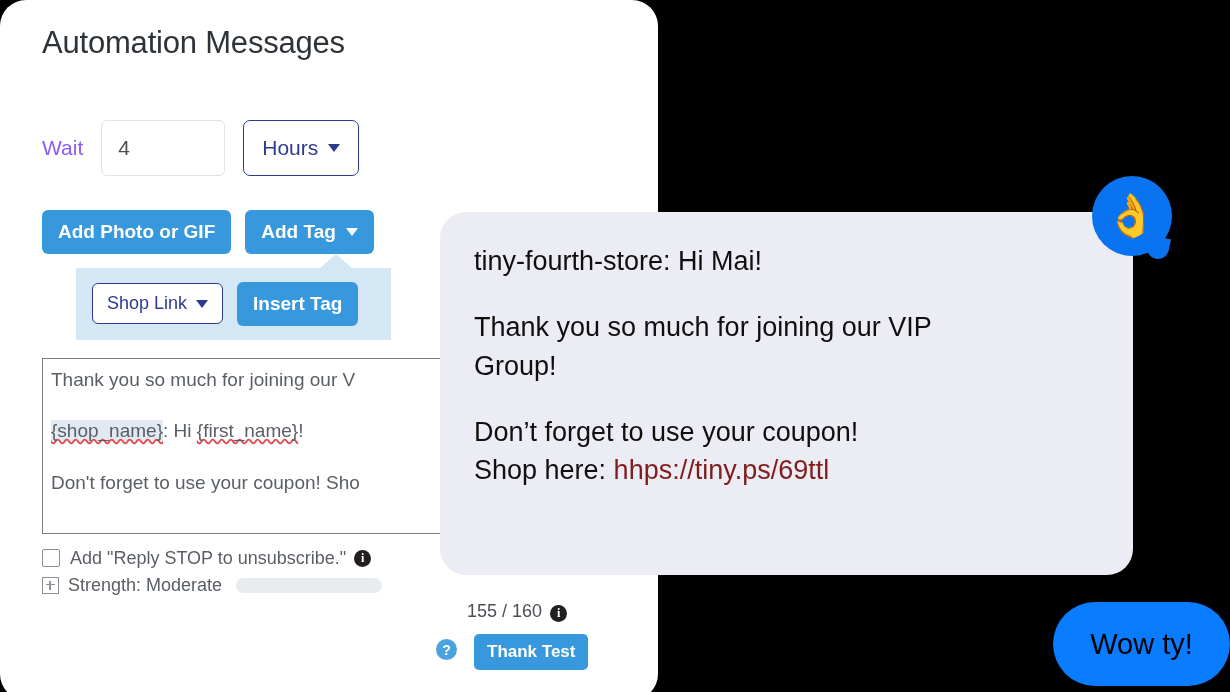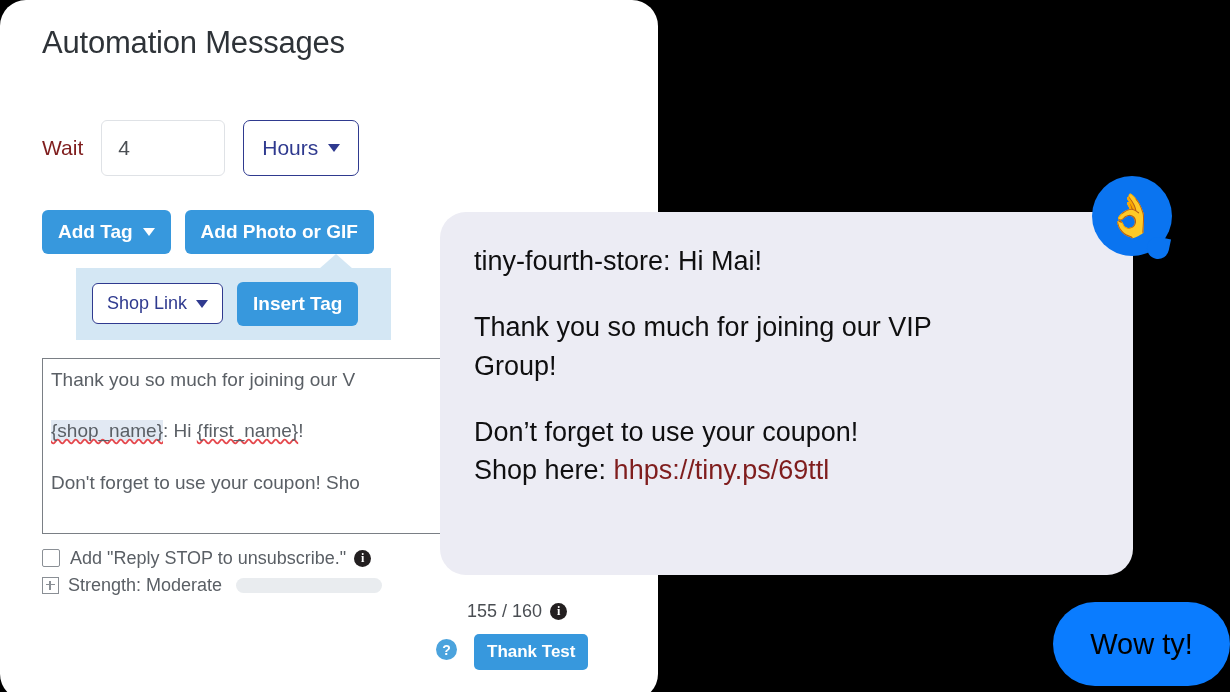--- a/index.html
+++ b/index.html
@@ -41,21 +41,21 @@
   }
 
   
   .wait-row {
     display: flex;
     align-items: center;
     margin-top: 56px;
   }
   .wait-label {
     font-size: 21px;
-    color: #7f1d1d;
+    color: #8b5cf6;
     margin-right: 18px;
   }
   .wait-input {
     width: 124px;
     height: 56px;
     box-sizing: border-box;
     border: 1px solid #dfe2e6;
     border-radius: 6px;
     background: #ffffff;
     font-size: 21px;
@@ -262,21 +262,21 @@
     border: none;
     border-radius: 5px;
     font-size: 17px;
     font-weight: bold;
     font-family: "Liberation Sans", sans-serif;
     padding: 8px 13px;
     cursor: pointer;
   }
 
   
-  #counter-wrap { position: absolute; left: 467px; top: 601px; }
+  #counter-wrap { position: absolute; left: 467px; top: 601px; align-items: flex-end; }
   #sendtest-wrap { position: absolute; left: 474px; top: 634px; }
   #help-wrap { position: absolute; left: 436px; top: 639px; }
 
   
   #preview-bubble {
     position: absolute;
     left: 440px;
     top: 212px;
     width: 693px;
     height: 363px;
@@ -350,25 +350,25 @@
     <span class="wait-label">Wait</span>
     <input class="wait-input" type="text" value="4" style="">
     <div class="unit-select">
       <span>Hours</span>
       <span class="caret-down"></span>
     </div>
   </div>
 
   <div class="btn-row">
     <button class="btn-blue">
+      <span>Add Photo or GIF</span>
+    </button>
+    <button class="btn-blue">
       <span>Add Tag</span>
       <span class="caret-down"></span>
-    </button>
-    <button class="btn-blue">
-      <span>Add Photo or GIF</span>
     </button>
   </div>
 
   <div class="tag-popover">
     <div class="btn-outline">
       <span>Shop Link</span>
       <span class="caret-down"></span>
     </div>
     <button class="btn-blue">
       <span>Insert Tag</span>

